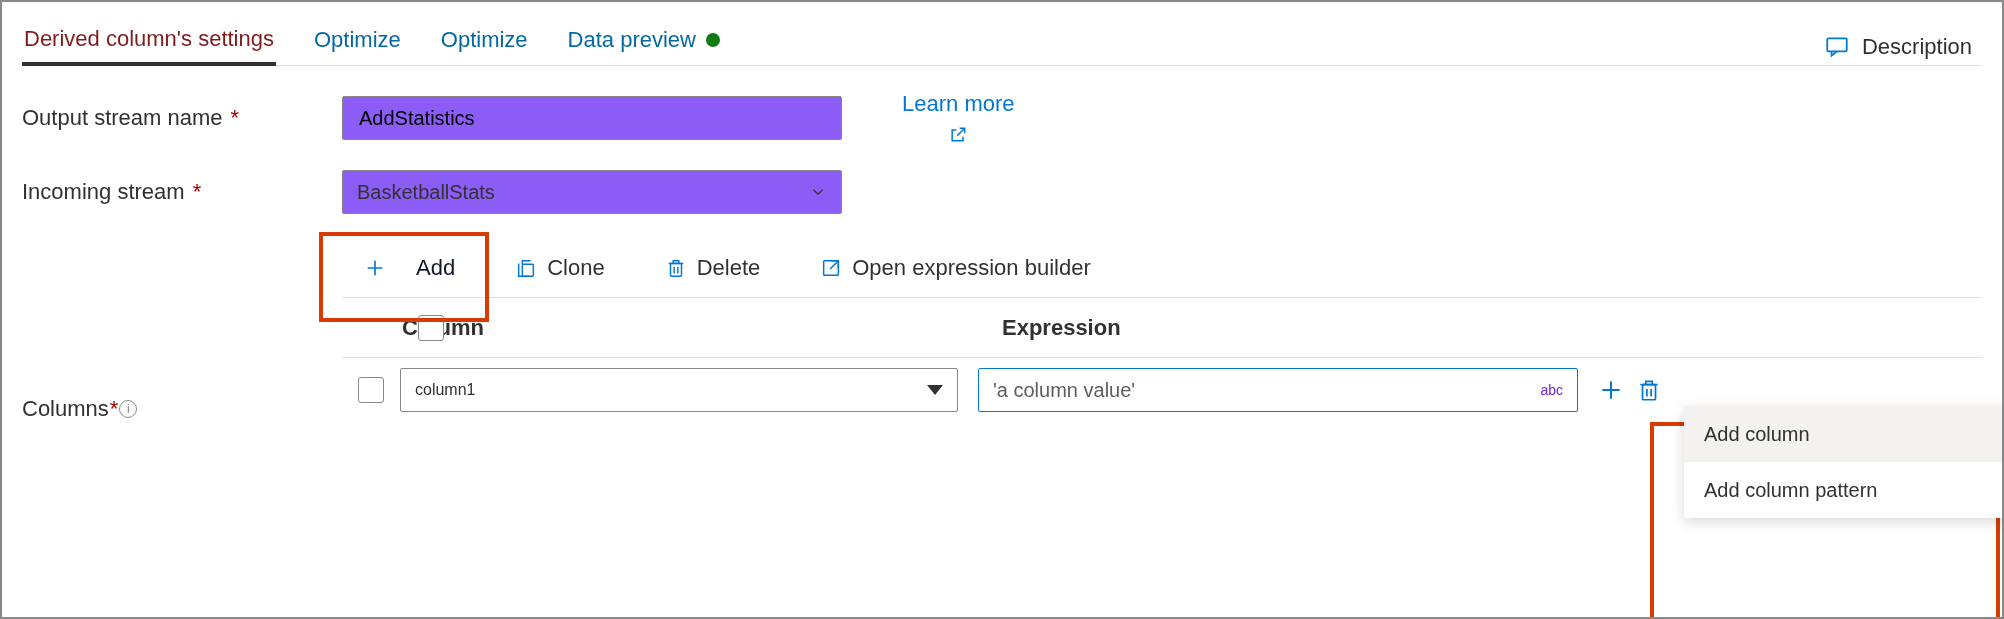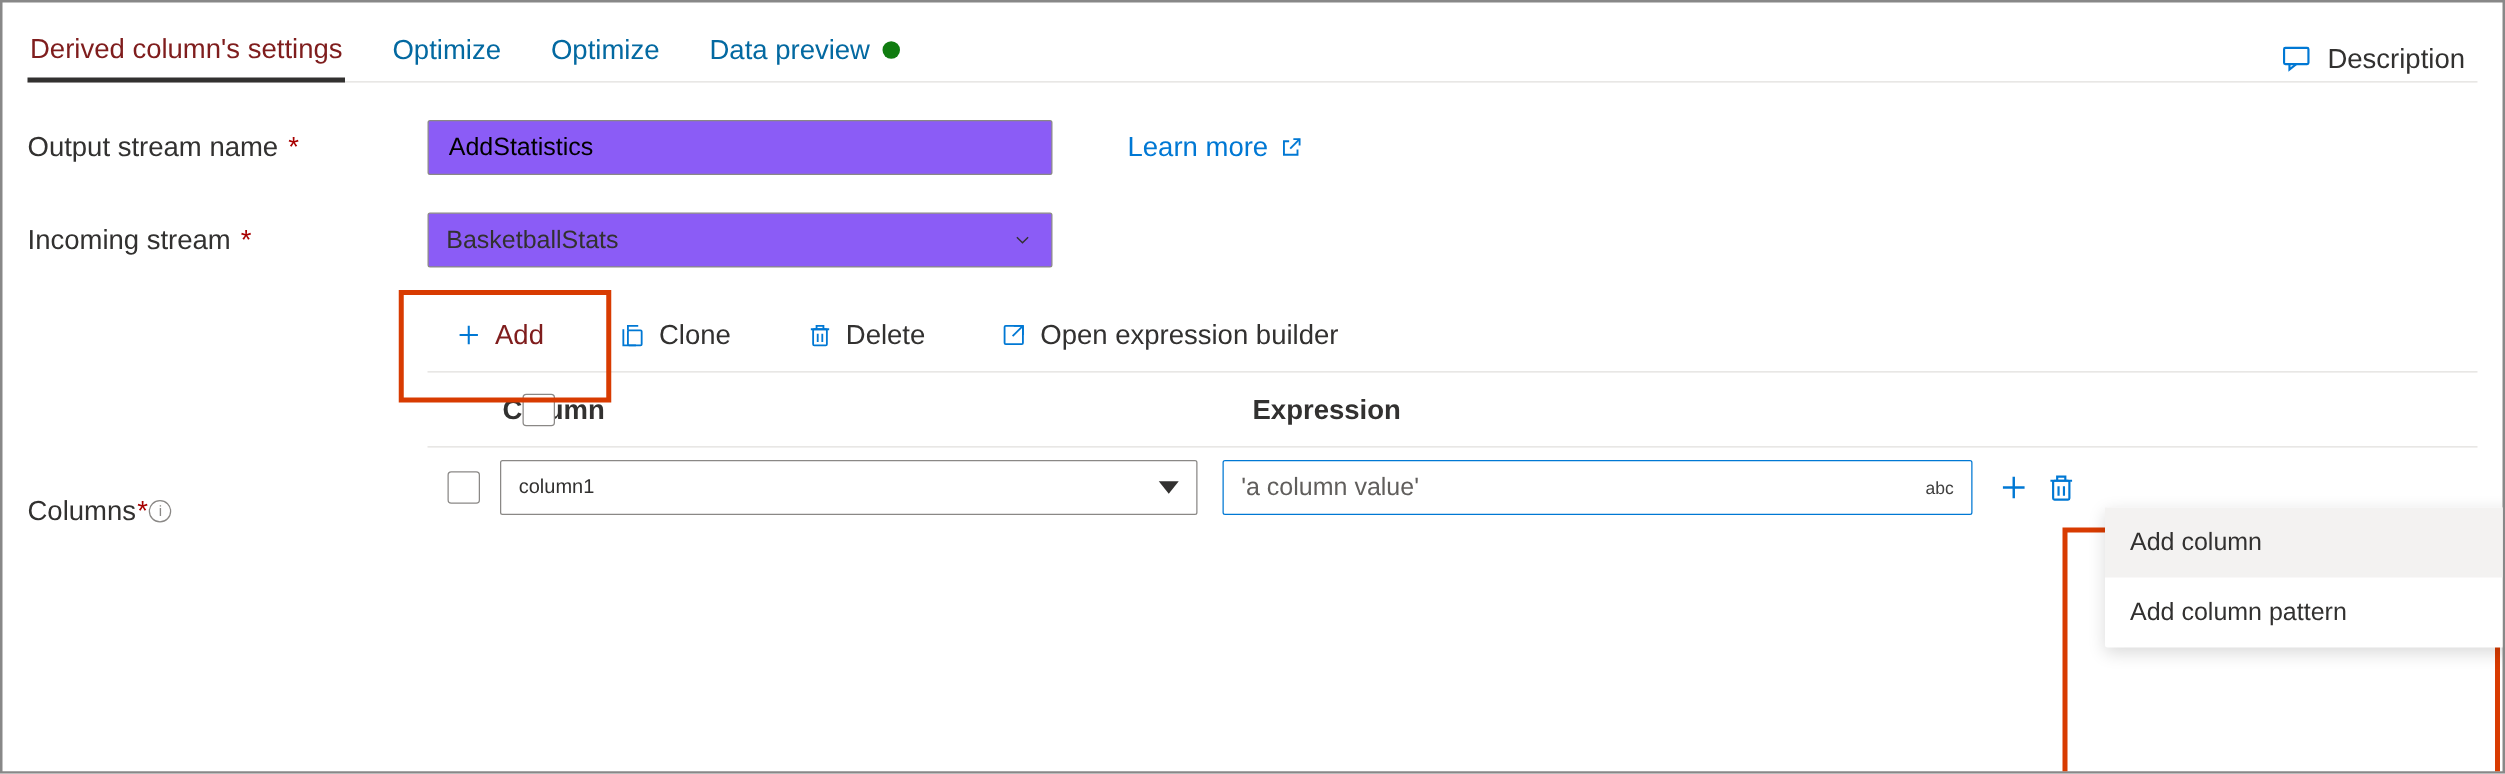--- a/index.html
+++ b/index.html
@@ -103,20 +103,21 @@
     stroke: #323130; stroke-width: 1.5; fill: none;
   }
   .learn-more {
     margin-left: 60px;
     color: #0078d4;
     font-size: 22px;
     display: flex;
     align-items: center;
     gap: 8px;
     cursor: pointer;
+    flex-direction: column;
   }
   
   .columns-area {
     display: flex;
   }
   .columns-label {
     width: 320px;
     font-size: 22px;
     padding-top: 50px;
     display: flex;
@@ -242,21 +243,21 @@
     display: flex;
     align-items: center;
     justify-content: space-between;
     font-size: 20px;
     color: #605e5c;
     cursor: text;
     width: 100%;
   }
   .abc-badge {
     font-size: 14px;
-    color: #404040;
+    color: #6d28d9;
   }
   .row-actions {
     display: flex;
     align-items: center;
     gap: 12px;
     margin-left: 20px;
   }
   .icon-btn {
     width: 26px; height: 26px;
     cursor: pointer;
@@ -361,21 +362,21 @@
         <span class="info-icon">i</span>
       </div>
 
       <div class="columns-main">
 
         <div class="toolbar">
           <div class="tool-btn" style="color:#0078d4;">
             <svg viewBox="0 0 24 24" fill="none" stroke="#0078d4" stroke-width="1.8">
                 <path d="M12 4 V20 M4 12 H20"></path>
               </svg>
-            <span style="color:#7f1d1d;">Add</span>
+            <span style="color:#0f172a;margin-left:20px;">Add</span>
           </div>
           <div class="tool-btn">
             <svg viewBox="0 0 24 24" fill="none" stroke="#0078d4" stroke-width="1.6">
                 <rect x="8" y="8" width="12" height="13" rx="1"></rect>
                 <path d="M8 8 V4 H17"></path>
                 <path d="M4 7 V21 H15"></path>
               </svg>
             <span>Clone</span>
           </div>
           <div class="tool-btn">

